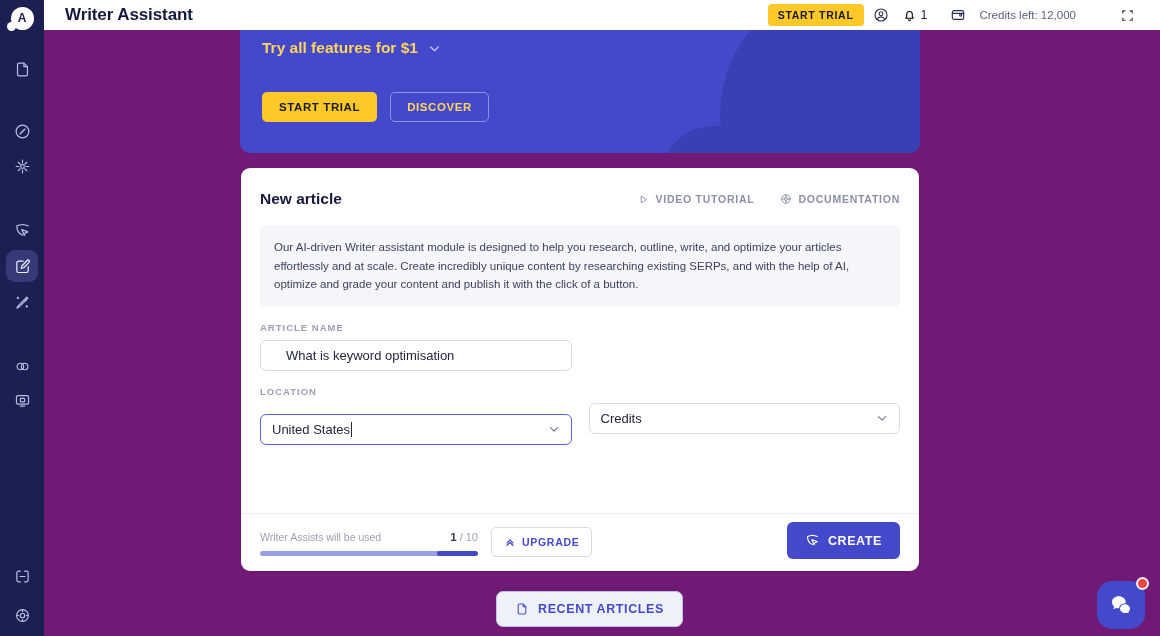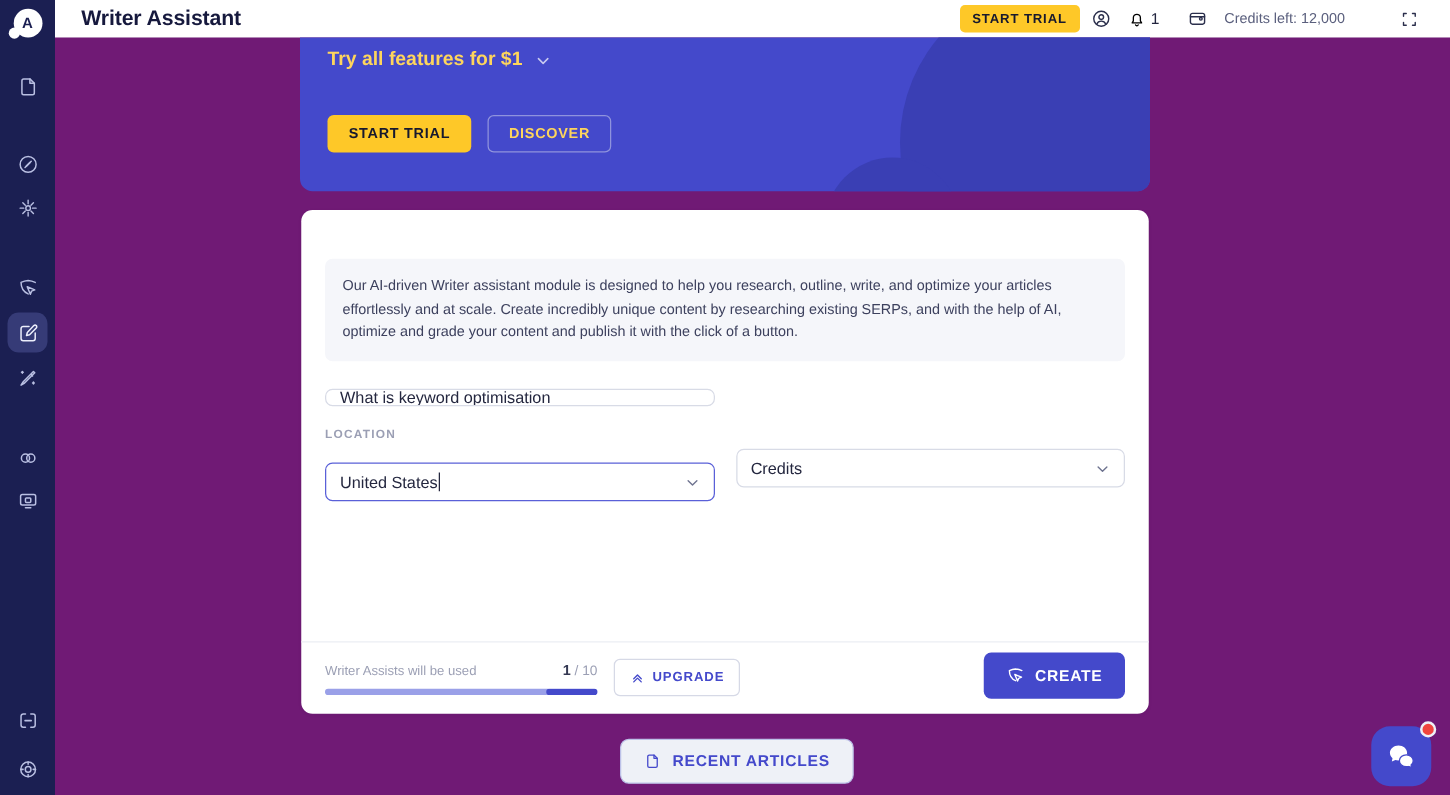--- a/index.html
+++ b/index.html
@@ -168,24 +168,24 @@
     border: 1.6px solid #20233c;
     display: flex; align-items: center; justify-content: center;
   }
   .radio-dot.off { border-color: #3a3e57; }
   .radio-dot .inner {
     width: 8px; height: 8px; border-radius: 50%; background: #20233c;
   }
 
   .field-block { margin-top: 15px; }
   .text-input {
-    margin-top: 7px; width: 312px; height: 14px;
+    margin-top: 7px; width: 312px; height: 31px;
     border: 1px solid #d8dbe6; border-radius: 6px;
     background: #fff; font-size: 13px; color: #24273f;
-    padding: 0 11px; font-family: "Liberation Sans", sans-serif;
+    padding: 0 25px; font-family: "Liberation Sans", sans-serif;
     outline: none;
   }
 
   .row-two { display: flex; gap: 17px; margin-top: 15px; }
   .col { width: 312px; }
   .select-box {
     margin-top: 17px; height: 31px;
     border: 1px solid #d8dbe6; border-radius: 6px;
     background: #fff; display: flex; align-items: center;
     padding: 0 10px 0 11px; cursor: pointer;
@@ -409,25 +409,45 @@
           </span>
         </div>
         <div class="banner-btns">
           <button class="btn-start-trial">START TRIAL</button>
           <button class="btn-discover">DISCOVER</button>
         </div>
       </div>
     </section>
 
     <section class="card">
+      <div class="card-head">
+        <h2 class="card-title">New article</h2>
+        <div class="card-links">
+          <div class="card-link">
+            <svg width="11" height="11" viewBox="0 0 24 24" fill="none" stroke="currentColor" stroke-width="2" stroke-linejoin="round">
+                <path d="M7 4.5 19 12 7 19.5z"></path>
+              </svg>
+            <span>VIDEO TUTORIAL</span>
+          </div>
+          <div class="card-link">
+            <svg width="12" height="12" viewBox="0 0 24 24" fill="none" stroke="currentColor" stroke-width="1.9" stroke-linecap="round" stroke-linejoin="round">
+                <circle cx="12" cy="12" r="8.5"></circle>
+                <circle cx="12" cy="12" r="3"></circle>
+                <path d="M12 3.5v5M12 15.5v5M3.5 12h5M15.5 12h5"></path>
+              </svg>
+            <span>DOCUMENTATION</span>
+          </div>
+        </div>
+      </div>
 
       <p class="desc">Our AI-driven Writer assistant module is designed to help you research, outline, write, and optimize your articles effortlessly and at scale. Create incredibly unique content by researching existing SERPs, and with the help of AI, optimize and grade your content and publish it with the click of a button.</p>
 
 
       <div class="field-block">
+        <div class="field-label">ARTICLE NAME</div>
         <input class="text-input" type="text" value="What is keyword optimisation" style="">
       </div>
 
       <div class="row-two">
         <div class="col">
           <div class="field-label">LOCATION</div>
           <div class="select-box focused">
             <span class="select-val">United States</span>
               <span class="text-caret"></span>
             <span class="caret">

